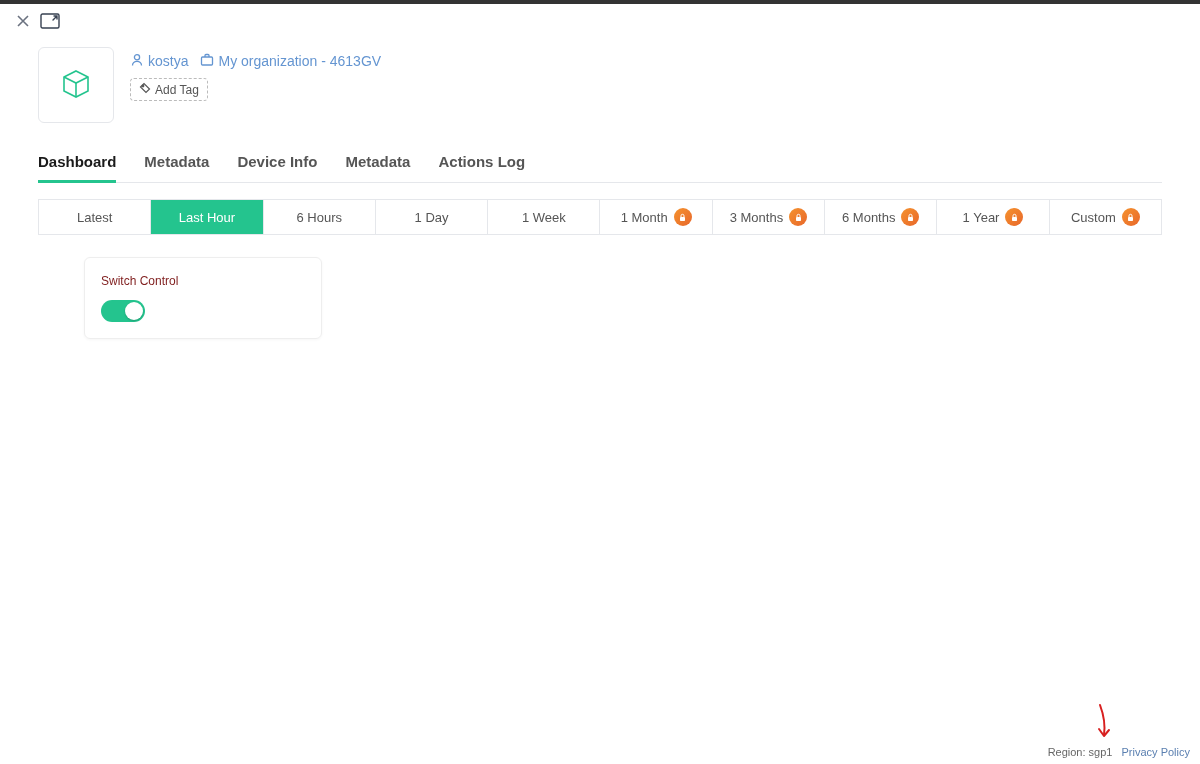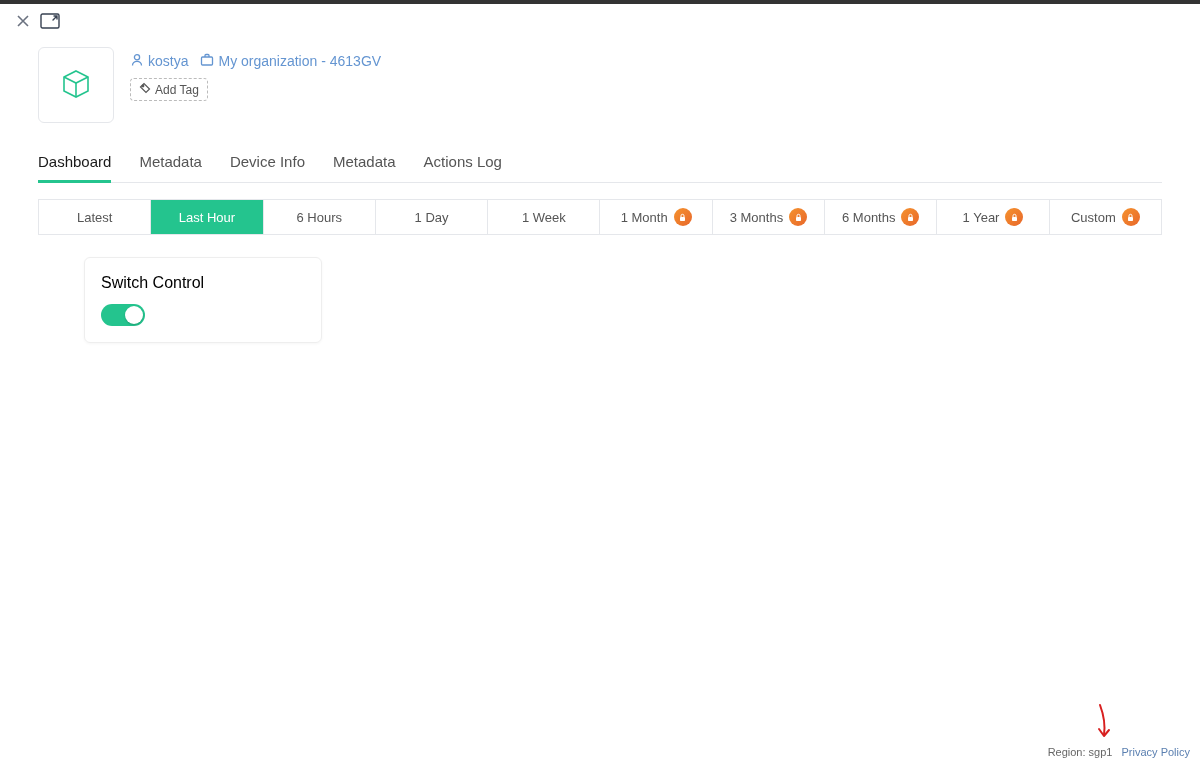--- a/index.html
+++ b/index.html
@@ -15,29 +15,29 @@
     .title-row { display: flex; align-items: center; gap: 8px; }
     .page-title { font-size: 22px; font-weight: 700; color: #1a1a1a; }
     .status-badge { border: 1px solid #d1d5db; border-radius: 4px; padding: 2px 8px; font-size: 12px; color: #6b7280; }
     .more-btn { background: #bce9de; border-radius: 4px; padding: 4px 8px; display: flex; align-items: center; justify-content: center; }
     .dot { width: 3px; height: 3px; background: #24c48e; border-radius: 50%; margin: 0 1px; display: inline-block; }
     .meta-row { display: flex; gap: 12px; align-items: center; margin-top: 6px; color: #6495d1; font-size: 14px; }
     .meta-item { display: flex; align-items: flex-start; gap: 4px; }
     .meta-item svg { stroke: #6495d1; }
     .add-tag-btn { margin-top: 8px; border: 1px dashed #bbb; border-radius: 4px; padding: 3px 8px; display: inline-flex; align-items: center; gap: 4px; font-size: 12px; color: #555; cursor: pointer; }
     .tabs { display: flex; gap: 28px; border-bottom: 1px solid #e5e7eb; margin-top: 20px; }
-    .tab { padding: 10px 0; font-size: 15px; font-weight: 400; color: #555; cursor: pointer; }
+    .tab { padding: 10px 0; font-size: 15px; font-weight: 700; color: #555; cursor: pointer; }
     .tab.active { color: #1a1a1a; border-bottom: 3px solid #24c48e; margin-bottom: -1px; }
     .time-ranges { display: flex; border: 1px solid #e5e7eb; border-radius: 0; margin-top: 16px; overflow: hidden; }
     .time-range { flex: 1; text-align: center; padding: 8px 4px; font-size: 13px; color: #555; border-right: 1px solid #e5e7eb; cursor: pointer; display: flex; align-items: center; justify-content: center; gap: 6px; }
     .time-range:last-child { border-right: none; }
     .time-range.active { background: #24c48e; color: #fff; }
     .lock-badge { width: 18px; height: 18px; border-radius: 50%; background: linear-gradient(135deg, #f5932e, #e8672b); display: inline-flex; align-items: center; justify-content: center; }
     .switch-card { margin-top: 22px; margin-left: 46px; width: 238px; border: 1px solid #eee; border-radius: 6px; padding: 16px; box-shadow: 0 1px 3px rgba(0,0,0,0.04); }
-    .switch-title { font-size: 16px; color: #000000; margin-bottom: 12px; }
+    .switch-title { font-size: 12px; color: #7f1d1d; margin-bottom: 12px; }
     .toggle { width: 44px; height: 22px; background: #24c48e; border-radius: 11px; position: relative; cursor: pointer; }
     .toggle-knob { width: 18px; height: 18px; background: #fff; border-radius: 50%; position: absolute; top: 2px; right: 2px; box-shadow: 0 1px 2px rgba(0,0,0,0.2); }
     .footer { position: absolute; bottom: 6px; right: 10px; font-size: 11px; color: #666; padding-left: 34px; }
     .footer a { color: #5a7fb0; text-decoration: none; margin-left: 6px; }
     .arrow-annotation { position: absolute; bottom: 18px; right: 86px; pointer-events: none; }
   </style>
 </head>
 <body>
 
 <div class="topbar"></div>

